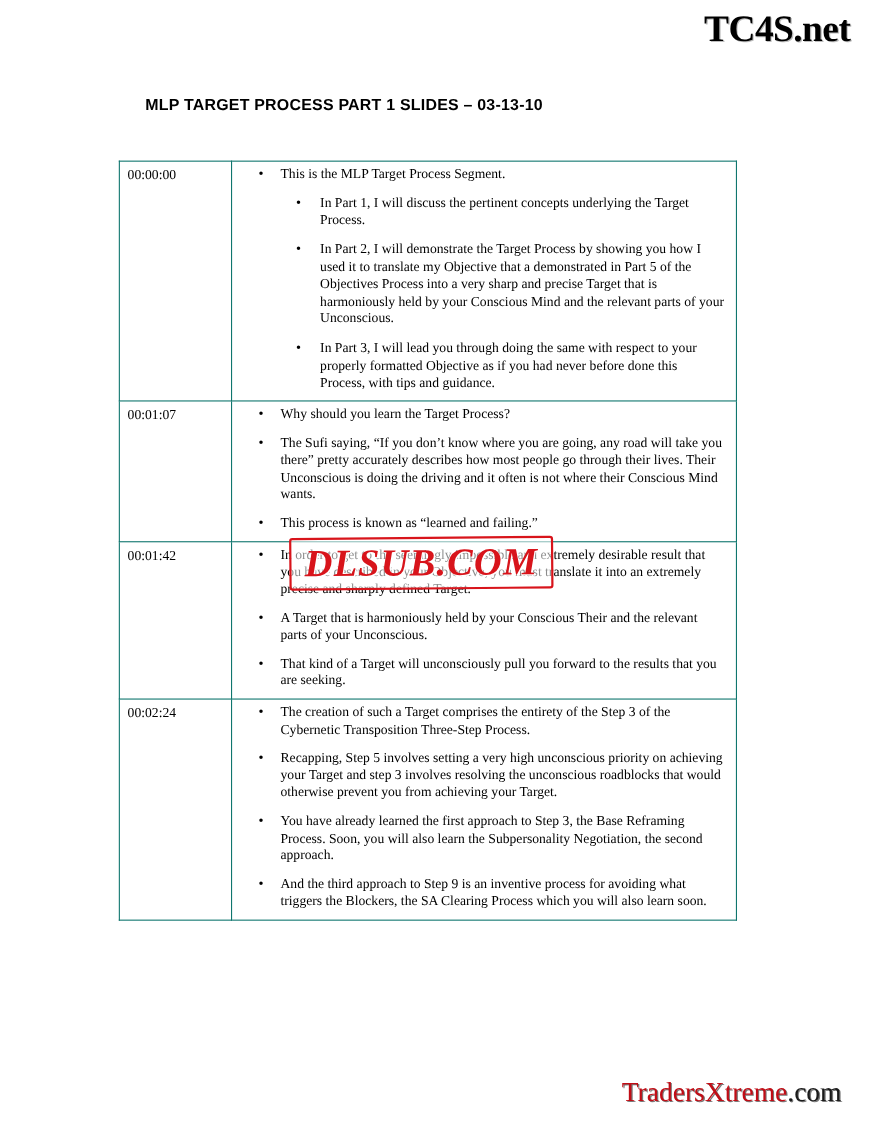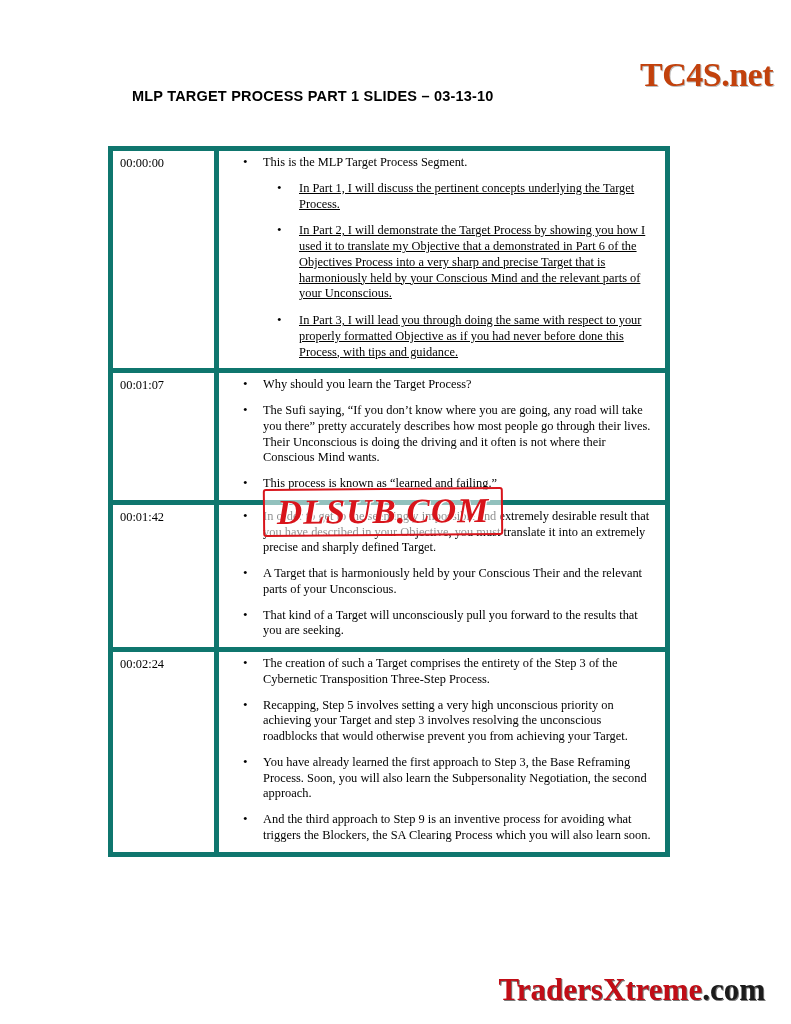--- a/index.html
+++ b/index.html
@@ -18,24 +18,23 @@
 
   
   .wm-top {
     position: absolute;
     top: 8px;
     right: 18px;
     font-family: "Liberation Serif", serif;
     font-weight: bold;
     font-size: 34px;
     letter-spacing: -0.5px;
-    color: #c2410c;
+    color: #000000;
     text-shadow: 1px 1px 0 #bdbdbd;
     white-space: nowrap;
-    margin-top: 48px;
   }
 
   
   .doc-title {
     position: absolute;
     left: 132px;
     top: 88px;
     font-family: "Liberation Sans", sans-serif;
     font-weight: bold;
     font-size: 14.5px;
@@ -47,21 +46,21 @@
   
   .tbl {
     position: absolute;
     left: 108px;
     top: 146px;
     width: 562px;
     border-collapse: collapse;
     table-layout: fixed;
   }
   .tbl td {
-    border: 5px solid #0f766e;
+    border: 1px solid #0f766e;
     vertical-align: top;
     padding: 4px 6px 8px 6px;
     font-size: 12.4px;
     line-height: 1.27;
   }
   td.time-cell {
     width: 88px;
     padding-top: 5px;
     padding-left: 7px;
     font-size: 12.4px;
@@ -87,21 +86,20 @@
     content: "\2022";
     position: absolute;
     left: 24px;
     top: -1px;
     font-size: 13px;
   }
   ul.lvl2 {
     list-style: none;
     margin: 10px 0 0 0;
     padding: 0;
-    text-decoration: underline;
   }
   ul.lvl2 > li {
     position: relative;
     padding-left: 36px;
     margin: 0 0 11px 0;
   }
   ul.lvl2 > li:last-child { margin-bottom: 0; }
   ul.lvl2 > li::before {
     content: "\2022";
     position: absolute;
@@ -130,22 +128,22 @@
     transform: rotate(-0.5deg);
   }
 
   
   .wm-bottom {
     position: absolute;
     right: 26px;
     bottom: 16px;
     white-space: nowrap;
     font-family: "Liberation Serif", serif;
-    font-weight: bold;
-    font-size: 31px;
+    font-weight: normal;
+    font-size: 25px;
     color: #c10d16;
     text-shadow: 1px 1px 0 #7a7a7a;
   }
   .wm-bottom .dotcom { color: #1b1b1b; }
 </style>
 </head>
 <body>
 
 <div class="wm-top">TC4S.net</div>
 
@@ -154,21 +152,21 @@
 <table class="tbl">
   <tbody>
     <tr>
       <td class="time-cell">00:00:00</td>
       <td class="body-cell">
         <ul class="lvl1">
           <li>
             <span>This is the MLP Target Process Segment.</span>
             <ul class="lvl2">
               <li><span>In Part 1, I will discuss the pertinent concepts underlying the Target Process.</span></li>
-              <li><span>In Part 2, I will demonstrate the Target Process by showing you how I used it to translate my Objective that a demonstrated in Part 6 of the Objectives Process into a very sharp and precise Target that is harmoniously held by your Conscious Mind and the relevant parts of your Unconscious.</span></li>
+              <li><span>In Part 2, I will demonstrate the Target Process by showing you how I used it to translate my Objective that a demonstrated in Part 5 of the Objectives Process into a very sharp and precise Target that is harmoniously held by your Conscious Mind and the relevant parts of your Unconscious.</span></li>
               <li><span>In Part 3, I will lead you through doing the same with respect to your properly formatted Objective as if you had never before done this Process, with tips and guidance.</span></li>
             </ul>
           </li>
         </ul>
       </td>
     </tr>
 
     <tr>
       <td class="time-cell">00:01:07</td>
       <td class="body-cell">

